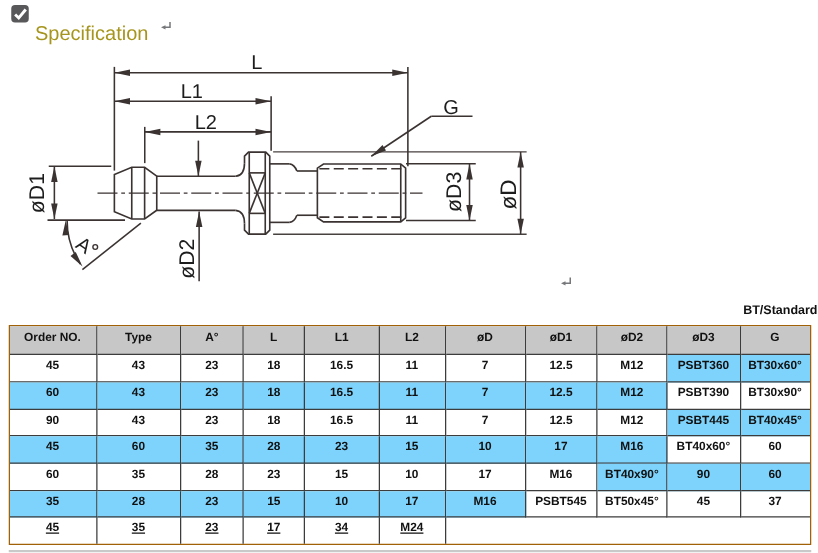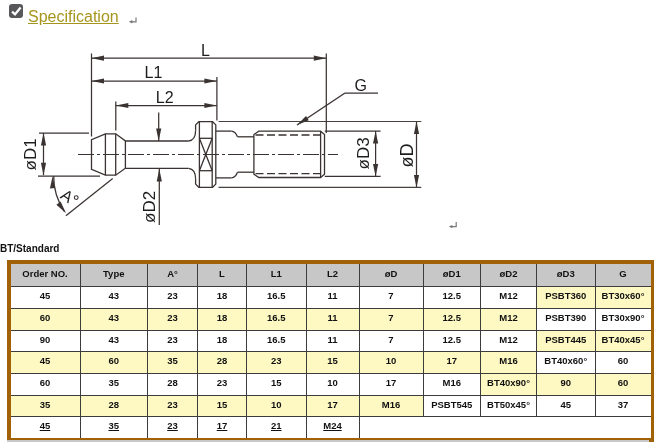--- a/index.html
+++ b/index.html
@@ -1,29 +1,29 @@
 <!DOCTYPE html>
 <html><head>
 <meta charset="utf-8">
 <style>
   html,body{margin:0;padding:0;background:#ffffff;width:654px;height:442px;overflow:hidden;}
   body{font-family:"Liberation Sans",sans-serif;position:relative;}
-  .spec{position:absolute;left:28px;top:8px;font-size:16px;color:#a6951d;text-decoration:underline;}
+  .spec{position:absolute;left:28px;top:19px;font-size:16px;color:#a6951d;}
   .cb{position:absolute;left:9px;top:4px;width:14px;height:14px;background:#58585b;border-radius:3px;}
-  .bts{position:absolute;left:0;top:242.5px;width:552px;text-align:left;font-size:10px;font-weight:bold;color:#111;}
-  .tbl{position:absolute;left:6.5px;top:259.5px;border:4px solid #a16207;display:grid;
+  .bts{position:absolute;left:0;top:242.5px;width:654px;text-align:right;font-size:10px;font-weight:bold;color:#111;}
+  .tbl{position:absolute;left:6.5px;top:259.5px;border:1px solid #a16207;display:grid;
        grid-template-columns:70px 67.5px 50px 49px 59.5px 53px 64px 57.5px 56px 58.5px 55px;
        grid-template-rows:23.5px 21.5px 22px 21.5px 22px 21.5px 21.5px 21px;}
   .tbl div{display:flex;align-items:center;justify-content:center;padding-bottom:3.5px;font-size:9.5px;font-weight:bold;color:#111;
        border-right:1px solid #3c3c3c;border-bottom:1px solid #3c3c3c;box-sizing:border-box;}
   .tbl div{font-size:9.5px;}
   .tbl div:nth-child(11n){border-right:none;}
   .tbl div:nth-child(n+78){border-bottom:none;text-decoration:underline;}
   .hd{background:#c7c7c7;}
-  .alt{background:#fef9c3;}
+  .alt{background:#7dd3fc;}
   .sliver{position:absolute;left:6.5px;top:440px;width:642px;height:2px;background:#c9c9c9;}
 </style>
 </head>
 <body>
 <div class="cb">
   <svg width="14" height="14" viewBox="0 0 14 14" style="overflow:visible">
       <path d="M3.1 7.6 L6 10.4 L11.6 3.6" stroke="#ffffff" stroke-width="2.3" fill="none"></path>
     </svg>
 </div>
 <div class="spec">Specification</div>
@@ -217,16 +217,16 @@
     <div class="alt">17</div>
     <div class="alt">M16</div>
   <div>PSBT545</div>
     <div>BT50x45°</div>
     <div>45</div>
     <div>37</div>
     <div>45</div>
     <div>35</div>
     <div>23</div>
     <div>17</div>
-    <div>21</div>
+    <div>34</div>
     <div>M24</div>
 </div>
 <div class="sliver"></div>
 
 </body></html>

